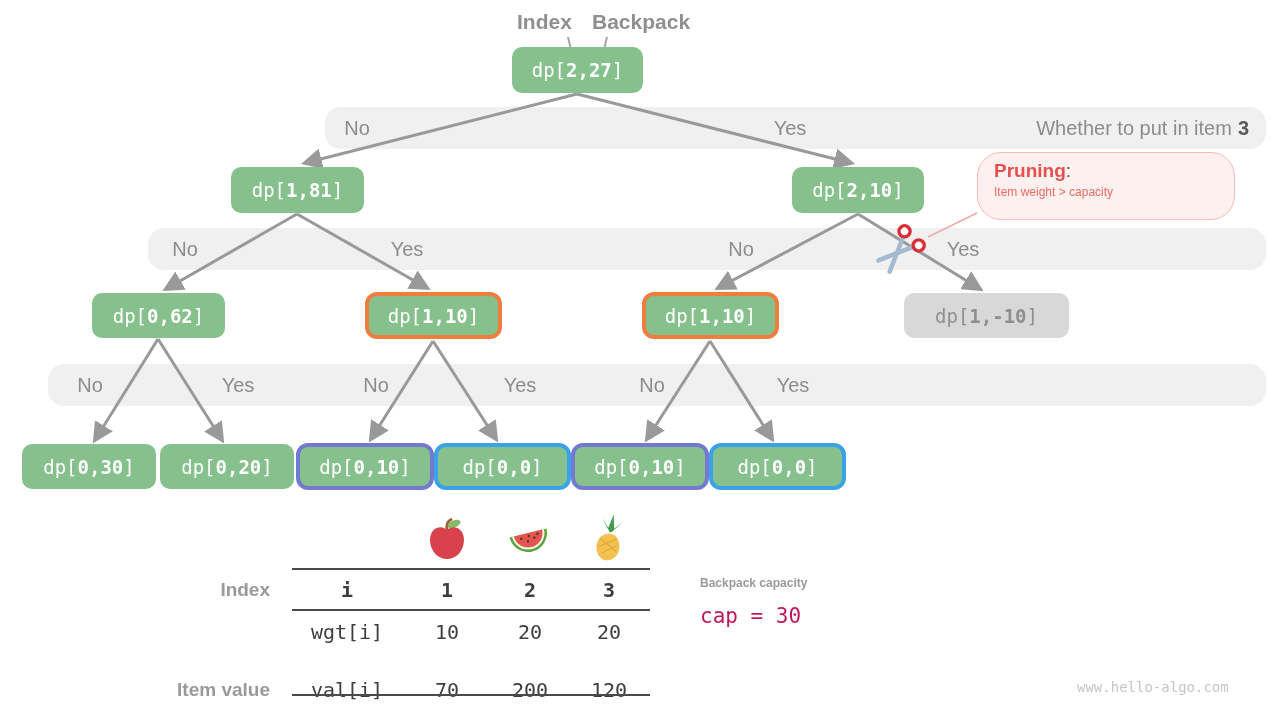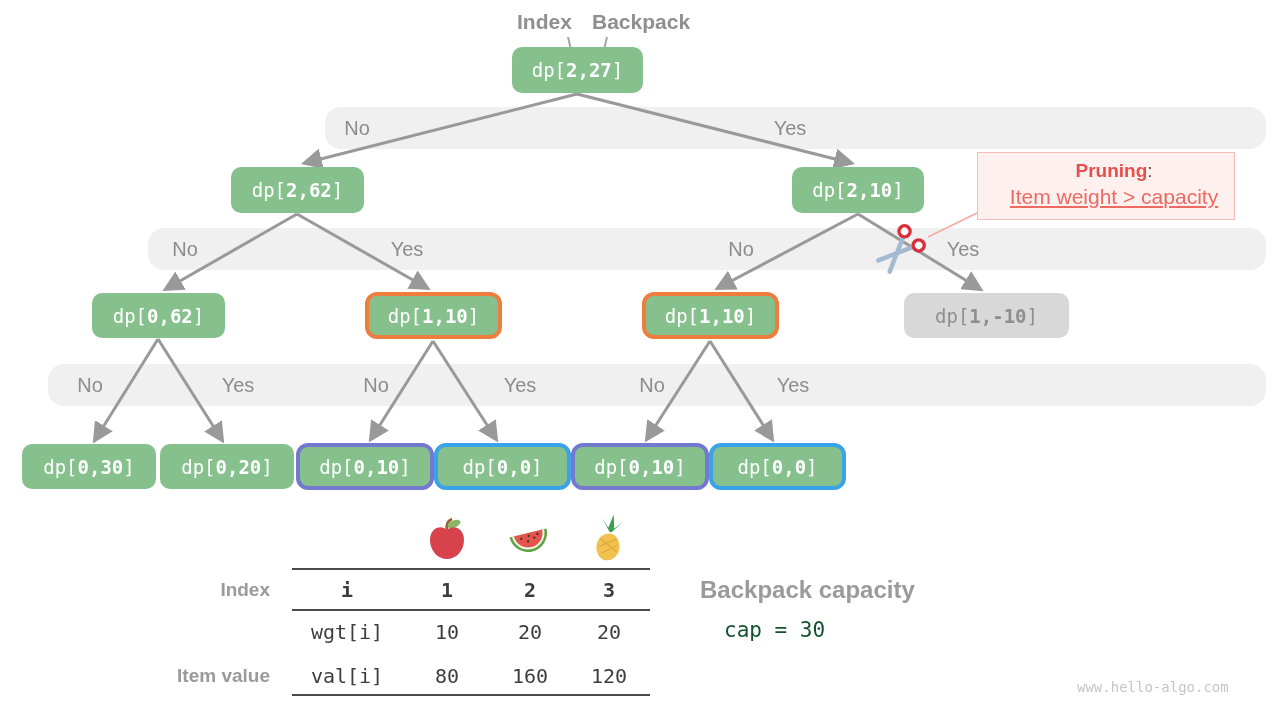--- a/index.html
+++ b/index.html
@@ -21,56 +21,57 @@
   .orange{background:#85c08d;border:4px solid #ef7d3d;border-radius:12px;}
   .purple{background:#85c08d;border:4px solid #7479d0;border-radius:12px;}
   .blue{background:#85c08d;border:4px solid #3aa2e9;border-radius:12px;}
   .graynode{background:#d8d8d8;color:#8f8f8f;}
 
   
   .ptr-label{position:absolute;font-size:21px;font-weight:700;color:#8f8f8f;z-index:3;}
 
   
   .pruning{position:absolute;left:977px;top:152px;width:258px;height:68px;background:#fdf0ee;
-           border:1.5px solid #f7bcb8;border-radius:0;z-index:4;box-sizing:border-box;
-           padding:7px 0 0 16px;text-align:center;}
+           border:1.5px solid #f7bcb8;border-radius:24px;z-index:4;box-sizing:border-box;
+           padding:7px 0 0 16px;}
   .pruning .t{font-size:19px;font-weight:700;color:#e5504e;}
   .pruning .t .colon{color:#4f4f4f;font-weight:400;}
-  .pruning .x{font-size:21px;color:#ed6a62;margin-top:3px;text-decoration:underline;}
+  .pruning .x{font-size:12px;color:#ed6a62;margin-top:3px;}
 
   
   .edges{position:absolute;left:0;top:0;z-index:2;}
 
   
   .tbl{position:absolute;left:100px;top:510px;width:560px;height:200px;z-index:1;}
   .trow{position:absolute;left:0;width:550px;display:grid;
         grid-template-columns:170px 22px 110px 90px 76px 82px;align-items:center;height:28px;}
   .trow .lbl{grid-column:1;text-align:right;font-weight:700;color:#9a9a9a;font-size:19px;}
   .trow .c{text-align:center;font-family:"DejaVu Sans Mono",monospace;font-size:20px;color:#3d3d3d;}
   .trow .c0{grid-column:3;} .trow .c1{grid-column:4;} .trow .c2{grid-column:5;} .trow .c3{grid-column:6;}
   .trow.hdr .c{font-weight:700;}
   .rule{position:absolute;left:192px;width:358px;height:2px;background:#4a4a4a;}
   .fruit{position:absolute;}
 
   
   .cap{position:absolute;left:700px;top:576px;z-index:1;}
-  .cap .lbl{font-size:24px;font-weight:700;color:#9a9a9a;}
-  .cap .val{font-family:"DejaVu Sans Mono",monospace;font-size:21px;color:#14532d;margin-top:14px;margin-left:24px;}
+  .cap .lbl{font-size:12px;font-weight:700;color:#9a9a9a;}
+  .cap .val{font-family:"DejaVu Sans Mono",monospace;font-size:21px;color:#be185d;margin-top:14px;}
 
   .watermark{position:absolute;left:1077px;top:679px;font-family:"DejaVu Sans Mono",monospace;
              font-size:14px;color:#c5c5c5;z-index:1;}
 </style>
 </head>
 <body>
 
 <div class="canvas">
 
   <div class="band" style="left:325px;top:107px;width:941px;">
     <span class="dec" style="left:32px">No</span>
     <span class="dec" style="left:465px">Yes</span>
+    <span class="q"><span>Whether to put in item</span><b>3</b></span>
   </div>
 
   <div class="band" style="left:148px;top:228px;width:1118px;">
     <span class="dec" style="left:37px">No</span>
     <span class="dec" style="left:259px">Yes</span>
     <span class="dec" style="left:593px">No</span>
     <span class="dec" style="left:815px">Yes</span>
   </div>
 
   <div class="band" style="left:48px;top:364px;width:1218px;">
@@ -120,21 +121,21 @@
   <span class="ptr-label" style="left:517px;top:10px;">Index</span>
   <span class="ptr-label" style="left:592px;top:10px;">Backpack</span>
 
   <div class="node green" style="left:512px;top:47px;width:131px;height:46px;">
       <span>dp[</span>
       <b>2,27</b>
       <span>]</span>
     </div>
   <div class="node green" style="left:231px;top:167px;width:133px;height:46px;">
       <span>dp[</span>
-      <b>2,62</b>
+      <b>1,81</b>
       <span>]</span>
     </div>
   <div class="node green" style="left:792px;top:167px;width:132px;height:46px;">
       <span>dp[</span>
       <b>2,10</b>
       <span>]</span>
     </div>
   <div class="node green" style="left:92px;top:293px;width:133px;height:45px;">
       <span>dp[</span>
       <b>0,62</b>
@@ -226,25 +227,25 @@
       <span class="c c2">2</span>
       <span class="c c3">3</span>
     </div>
     <div class="rule" style="top:99px;"></div>
     <div class="trow" style="top:108px;">
       <span class="c c0">wgt[i]</span>
       <span class="c c1">10</span>
       <span class="c c2">20</span>
       <span class="c c3">20</span>
     </div>
-    <div class="trow" style="top:152px;">
+    <div class="trow" style="top:166px;">
       <span class="lbl">Item value</span>
       <span class="c c0">val[i]</span>
-      <span class="c c1">80</span>
-      <span class="c c2">160</span>
+      <span class="c c1">70</span>
+      <span class="c c2">200</span>
       <span class="c c3">120</span>
     </div>
     <div class="rule" style="top:184px;"></div>
   </div>
 
   <div class="cap">
     <div class="lbl">Backpack capacity</div>
     <div class="val">cap = 30</div>
   </div>
 

